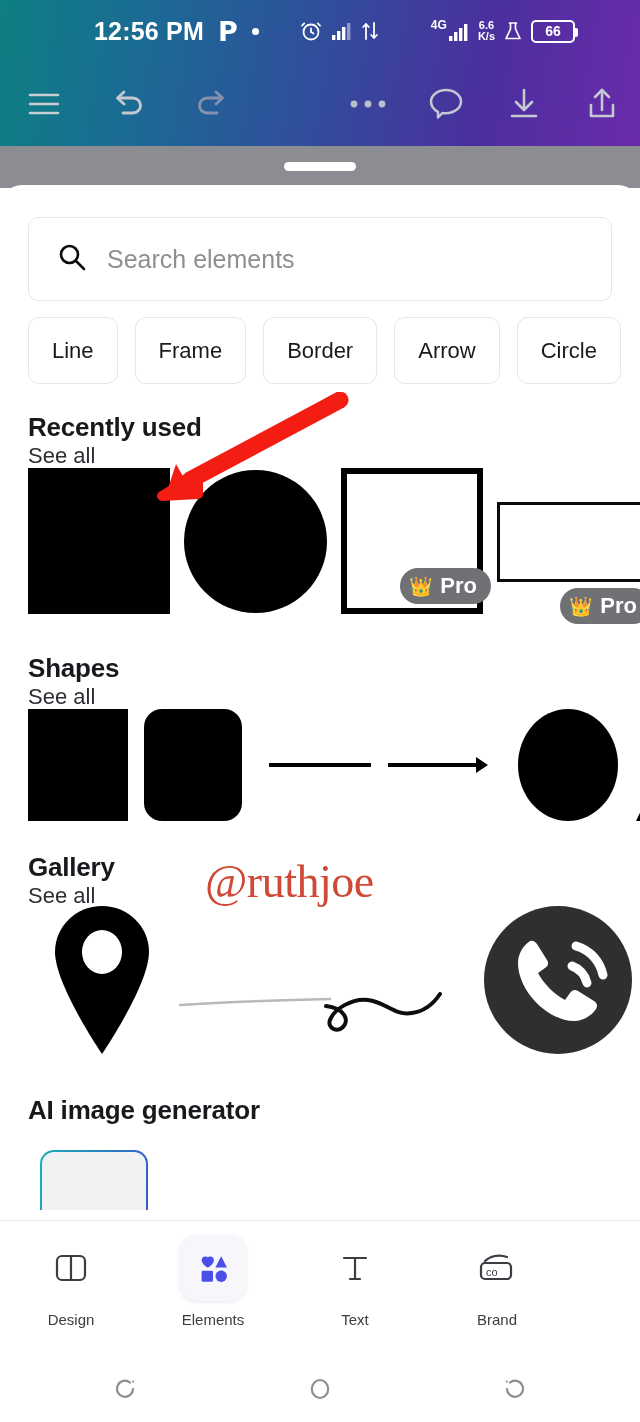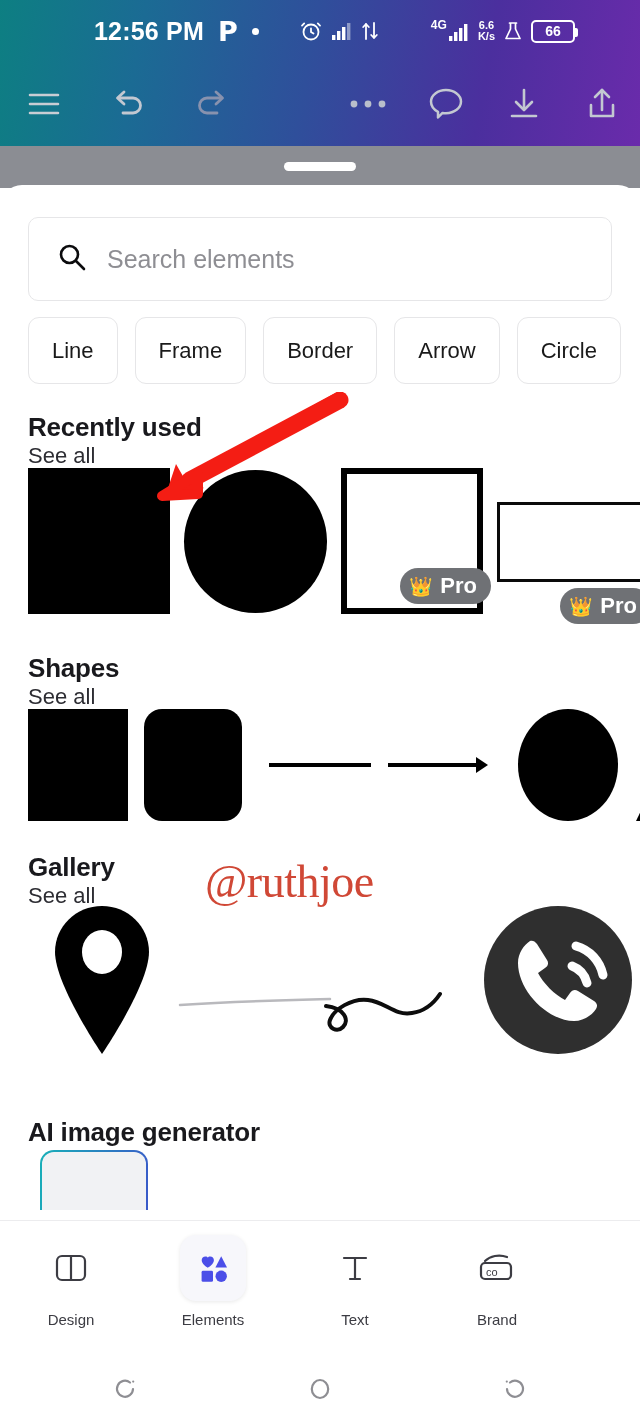--- a/index.html
+++ b/index.html
@@ -142,21 +142,21 @@
   .gr-phone { width:148px; height:148px; border-radius:50%; background:#2f2f2f; position:relative; margin-left:8px; margin-top:6px; }
   #watermark {
     position:absolute; top:670px; left:205px;
     font-family:"Liberation Serif", serif;
     font-size:46px; color:#d04836; letter-spacing:-.5px;
     pointer-events:none;
     text-align:right;
   }
 
   
-  #sec-ai-head { top:932px; }
+  #sec-ai-head { top:910px; }
   #ai-card {
     position:absolute; top:965px; left:40px;
     width:108px; height:60px;
     border-radius:14px 14px 0 0;
     background:
       linear-gradient(#f1f2f4,#f1f2f4) padding-box,
       linear-gradient(100deg,#18b0b8,#3a59c9) border-box;
     border:2.5px solid transparent;
     border-bottom:none;
   }

